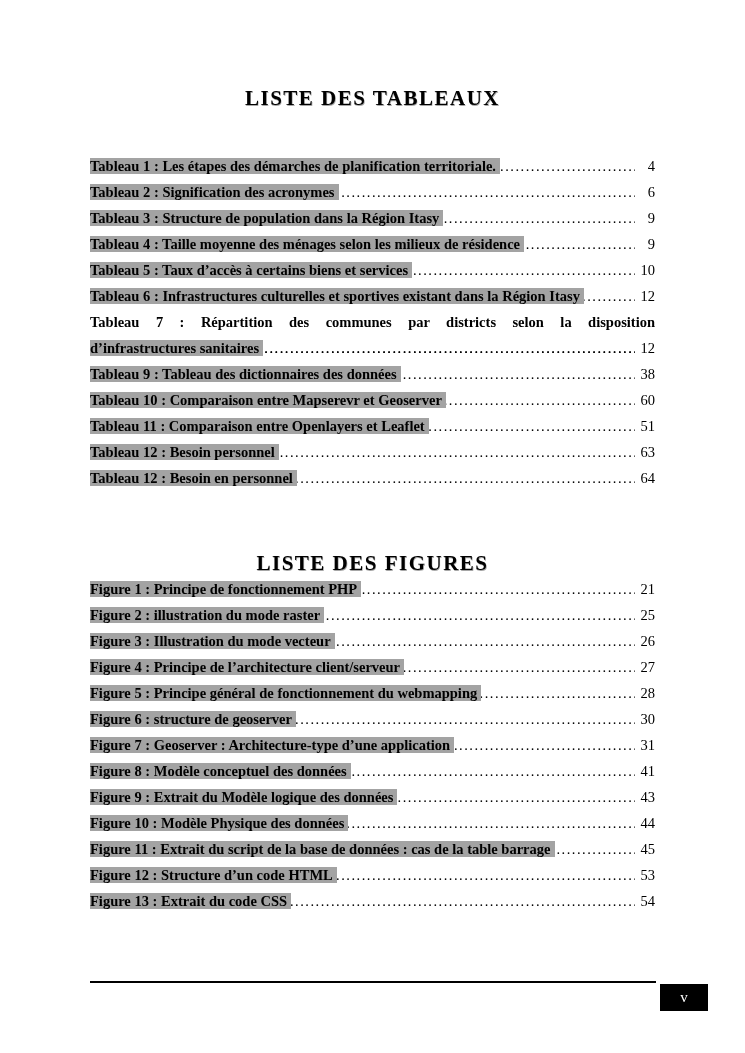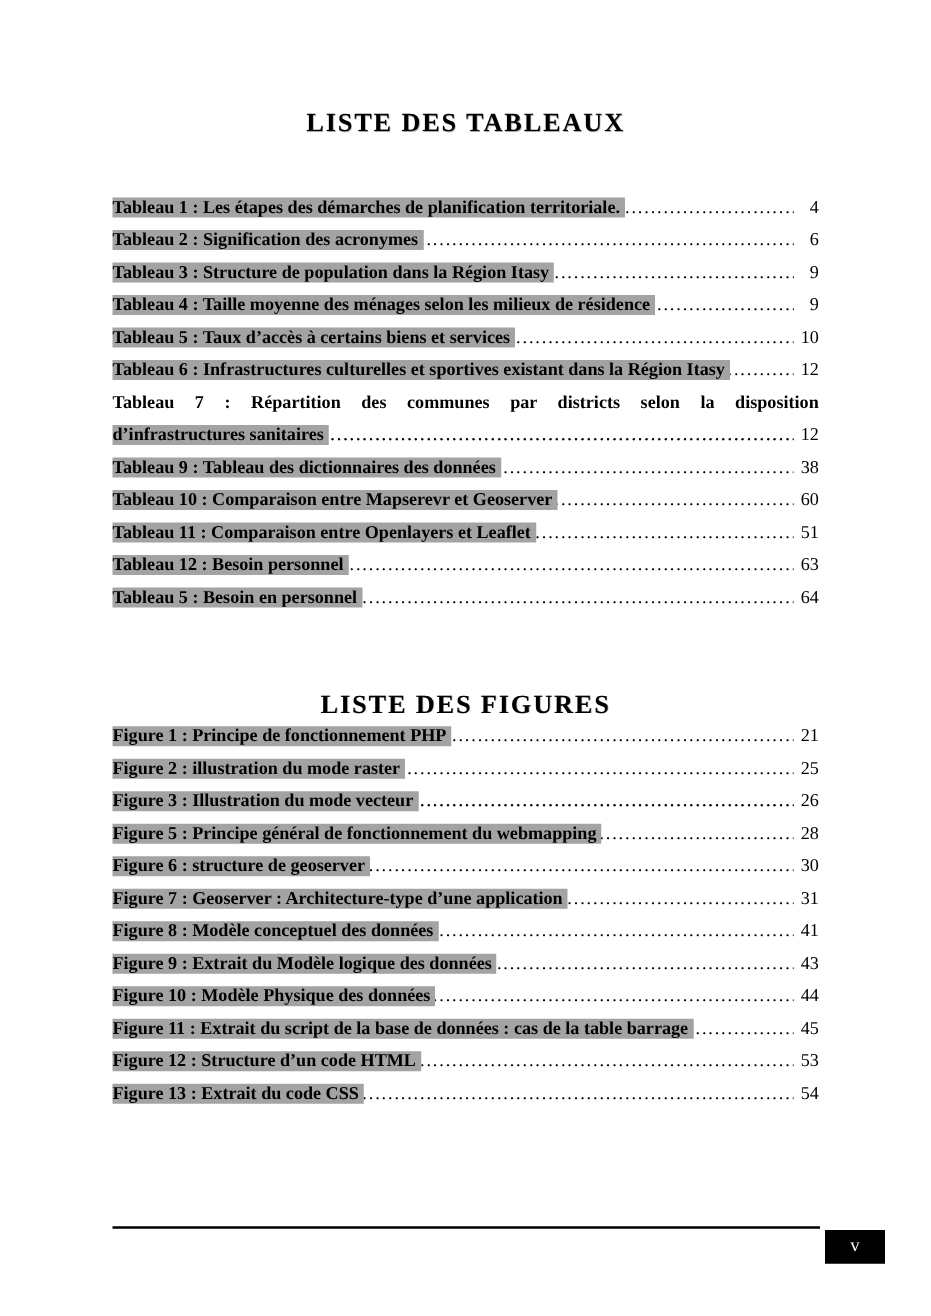--- a/index.html
+++ b/index.html
@@ -210,21 +210,21 @@
       <span class="dots" aria-hidden="true"></span>
       <span class="label">Tableau 12 : Besoin personnel</span>
       <span class="pagenum">63</span>
     </div>
   </div>
 
   <div class="entry">
 
     <div class="entry-line">
       <span class="dots" aria-hidden="true"></span>
-      <span class="label">Tableau 5 : Besoin en personnel</span>
+      <span class="label">Tableau 12 : Besoin en personnel</span>
       <span class="pagenum">64</span>
     </div>
   </div>
 </div>
 
     <h1 class="toc-title figures">LISTE DES FIGURES</h1>
 
     <div class="entries">
   <div class="entry">
 
@@ -250,20 +250,21 @@
       <span class="dots" aria-hidden="true"></span>
       <span class="label">Figure 3 : Illustration du mode vecteur</span>
       <span class="pagenum">26</span>
     </div>
   </div>
 
   <div class="entry">
 
     <div class="entry-line">
       <span class="dots" aria-hidden="true"></span>
+      <span class="label">Figure 4 : Principe de l’architecture client/serveur</span>
       <span class="pagenum">27</span>
     </div>
   </div>
 
   <div class="entry">
 
     <div class="entry-line">
       <span class="dots" aria-hidden="true"></span>
       <span class="label">Figure 5 : Principe général de fonctionnement du webmapping</span>
       <span class="pagenum">28</span>

